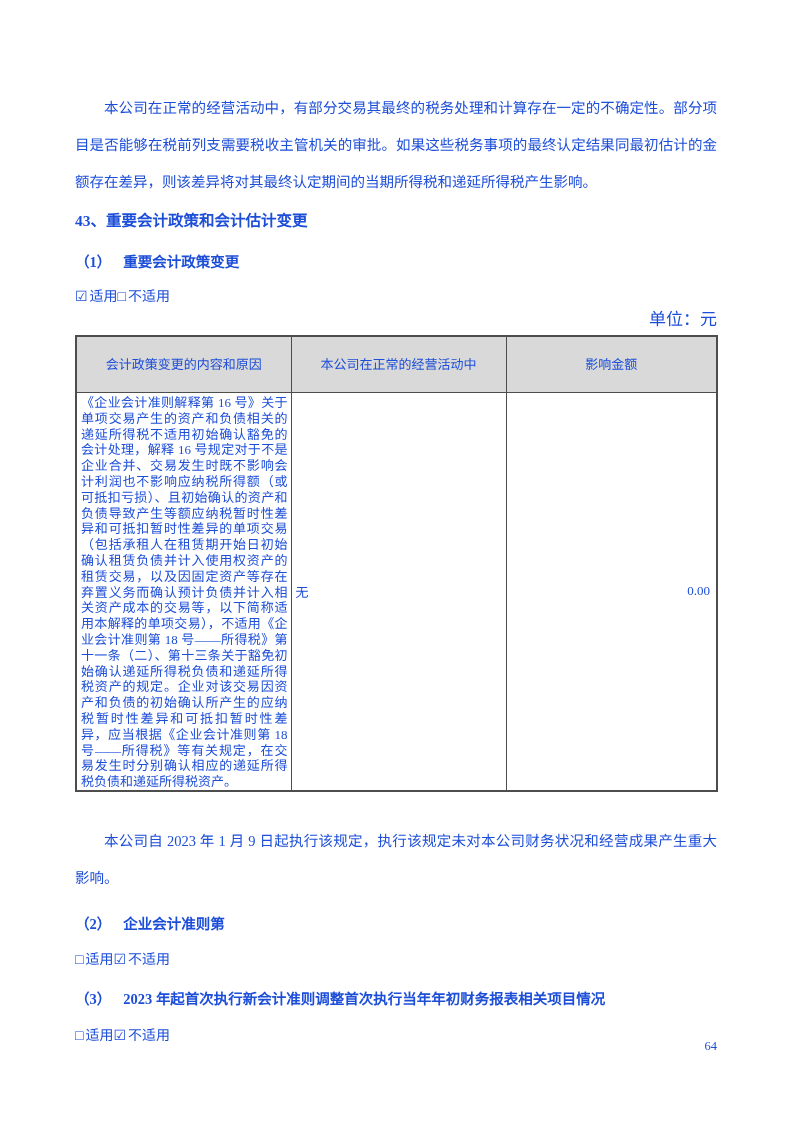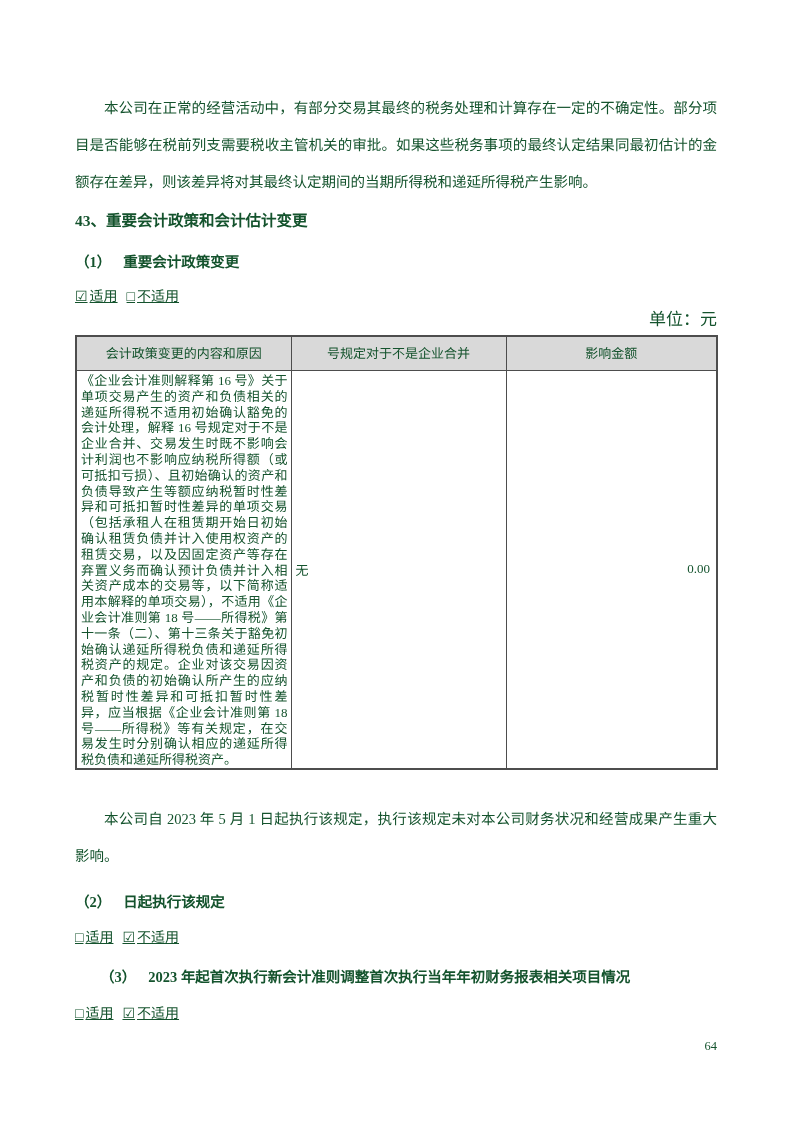--- a/index.html
+++ b/index.html
@@ -1,21 +1,21 @@
 <!DOCTYPE html>
 <html lang="zh-CN" style="--table-header-bg: #d9d9d9; --table-border: #4d4d4d; --text: #000000;"><head>
 <meta charset="utf-8">
 <style>
   html, body { margin: 0; padding: 0; background: #ffffff; }
   .page {
     position: relative;
     width: 793px;
     height: 1122px;
     background: #ffffff;
-    color: #14532d;
+    color: #1d4ed8;
     font-family: "Liberation Serif", "DejaVu Serif", serif;
     overflow: hidden;
     margin: 0 auto;
   }
   .content {
     padding: 90px 76px 0 75px;
   }
   .body-para {
     font-size: 14.5px;
     line-height: 37px;
@@ -31,30 +31,30 @@
   }
   .h-sub {
     font-size: 14.5px;
     line-height: 20px;
     font-weight: bold;
     margin: 0;
   }
   .h-sub .h-num { margin-right: 12px; }
   .h-sub-1 { margin-top: 21px; }
   .h-sub-2 { margin-top: 17px; }
-  .h-sub-3 { margin-top: 20px; margin-left: 25px; }
+  .h-sub-3 { margin-top: 20px; }
   .check-line {
     font-size: 14px;
     line-height: 19px;
     margin: 15px 0 0 0;
   }
   .check-line-2 { margin-top: 16px; }
   .check-line-3 { margin-top: 17px; }
-  .chk-group { white-space: nowrap; text-decoration: underline; }
-  .chk-group + .chk-group { margin-left: 9px; }
+  .chk-group { white-space: nowrap; }
+  .chk-group + .chk-group { }
   .chk { margin-right: 2px; }
   .unit-line {
     font-size: 17px;
     line-height: 19px;
     margin: 4px 0 0 0;
     text-align: right;
   }
   .policy-table {
     border-collapse: collapse;
     table-layout: fixed;
@@ -63,21 +63,21 @@
     border: 2px solid var(--table-border, #4d4d4d);
   }
   .policy-table th, .policy-table td {
     border: 1px solid var(--table-border, #4d4d4d);
   }
   .policy-table th {
     background: var(--table-header-bg, #d9d9d9);
     font-weight: normal;
     font-size: 13px;
     line-height: 15px;
-    padding: 9px 2px;
+    padding: 20px 2px;
     text-align: center;
   }
   .cell-content {
     font-size: 13px;
     line-height: 15.8px;
     padding: 2px 3px 0 4px;
     text-align: justify;
     vertical-align: top;
   }
   .cell-mid {
@@ -123,37 +123,37 @@
 
     <table class="policy-table">
       <colgroup>
         <col style="width:215px">
         <col style="width:215px">
         <col>
       </colgroup>
       <thead>
         <tr>
           <th>会计政策变更的内容和原因</th>
-          <th>号规定对于不是企业合并</th>
+          <th>本公司在正常的经营活动中</th>
           <th>影响金额</th>
         </tr>
       </thead>
       <tbody>
         <tr>
           <td class="cell-content">《企业会计准则解释第 16 号》关于单项交易产生的资产和负债相关的递延所得税不适用初始确认豁免的会计处理，解释 16 号规定对于不是企业合并、交易发生时既不影响会计利润也不影响应纳税所得额（或可抵扣亏损）、且初始确认的资产和负债导致产生等额应纳税暂时性差异和可抵扣暂时性差异的单项交易（包括承租人在租赁期开始日初始确认租赁负债并计入使用权资产的租赁交易，以及因固定资产等存在弃置义务而确认预计负债并计入相关资产成本的交易等，以下简称适用本解释的单项交易），不适用《企业会计准则第 18 号——所得税》第十一条（二）、第十三条关于豁免初始确认递延所得税负债和递延所得税资产的规定。企业对该交易因资产和负债的初始确认所产生的应纳税暂时性差异和可抵扣暂时性差异，应当根据《企业会计准则第 18 号——所得税》等有关规定，在交易发生时分别确认相应的递延所得税负债和递延所得税资产。</td>
           <td class="cell-mid">无</td>
           <td class="cell-amount">0.00</td>
         </tr>
       </tbody>
     </table>
 
-    <p class="body-para para-exec">本公司自 2023 年 5 月 1 日起执行该规定，执行该规定未对本公司财务状况和经营成果产生重大影响。</p>
+    <p class="body-para para-exec">本公司自 2023 年 1 月 9 日起执行该规定，执行该规定未对本公司财务状况和经营成果产生重大影响。</p>
 
     <h2 class="h-sub h-sub-2">
-      <span class="h-num">（2）</span><span>日起执行该规定</span>
+      <span class="h-num">（2）</span><span>企业会计准则第</span>
     </h2>
 
     <p class="check-line check-line-2">
       <span class="chk-group"><span class="chk">□</span><span>适用</span></span><span class="chk-group"><span class="chk">☑</span><span>不适用</span></span>
     </p>
 
     <h2 class="h-sub h-sub-3">
       <span class="h-num">（3）</span><span>2023 年起首次执行新会计准则调整首次执行当年年初财务报表相关项目情况</span>
     </h2>
 

